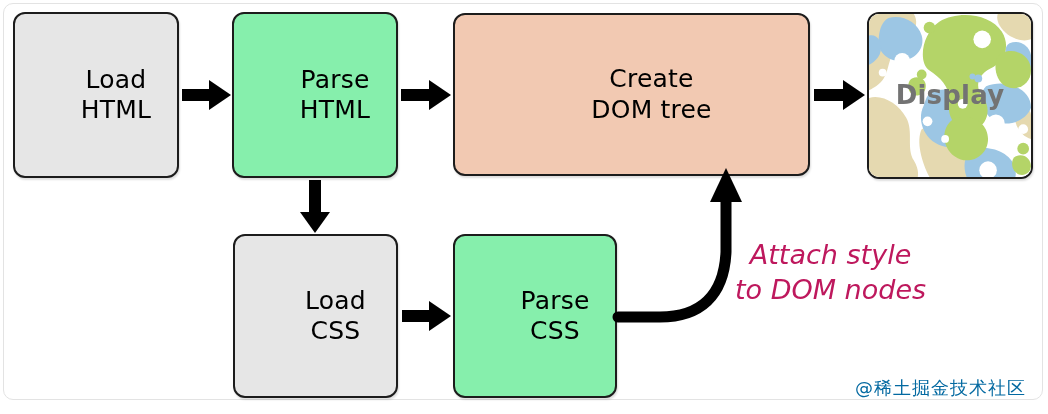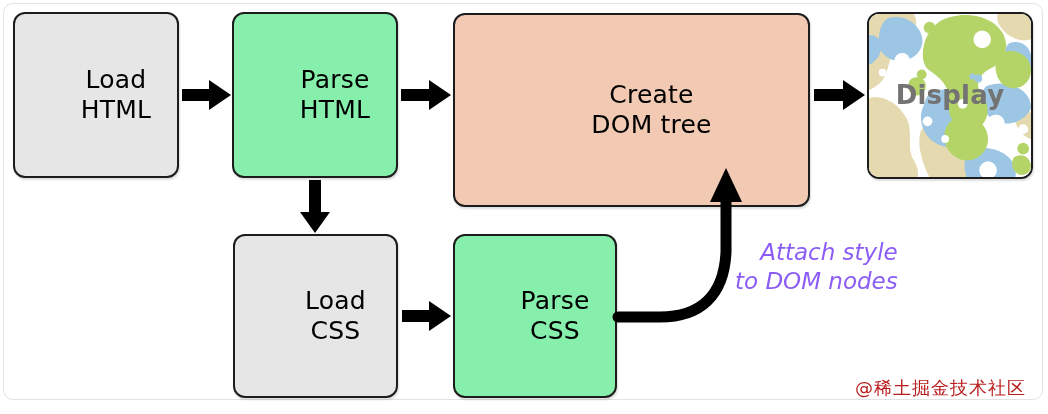--- a/index.html
+++ b/index.html
@@ -109,34 +109,34 @@
     top: 160px;
     width: 180px;
     height: 180px;
     z-index: 2;
   }
 
   
   .annotation {
     position: absolute;
     font-style: italic;
-    font-size: 23px;
+    font-size: 27px;
     line-height: 1.28;
-    color: #8b5cf6;
+    color: #be185d;
     white-space: pre-line;
-    text-align: right;
+    text-align: center;
   }
 
   
   .watermark {
     position: absolute;
     right: 22px;
     bottom: 14px;
     font-size: 18px;
-    color: #b91c1c;
+    color: #0369a1;
     letter-spacing: 1px;
     user-select: none;
   }
 </style>
 </head>
 <body>
 
 <div id="canvas">
 
   <div class="frame"></div>
@@ -144,21 +144,21 @@
   <div class="node node-grey" style="left:13px; top:12px; width:166px; height:166px;">
     <span class="label">Load
 HTML</span>
   </div>
 
   <div class="node node-cyan" style="left:232px; top:12px; width:166px; height:166px;">
     <span class="label">Parse
 HTML</span>
   </div>
 
-  <div class="node node-peach" style="left:453px; top:13px; width:357px; height:194px;">
+  <div class="node node-peach" style="left:453px; top:13px; width:357px; height:163px;">
     <span class="label">Create
 DOM tree</span>
   </div>
 
   <div class="node node-display" style="left:867px; top:12px; width:166px; height:167px;">
     <svg class="blobs" viewBox="0 0 166 167" preserveAspectRatio="none">
       <rect x="0" y="0" width="166" height="167" fill="#ffffff"></rect>
 
       <path d="M0,0 L46,0 C54,14 40,26 30,34 C18,44 22,60 12,70 C6,76 0,78 0,78 Z" fill="#e5d9b0"></path>
       <path d="M0,86 C14,82 30,92 38,106 C46,120 38,138 46,150 C52,160 50,167 50,167 L0,167 Z" fill="#e5d9b0"></path>

